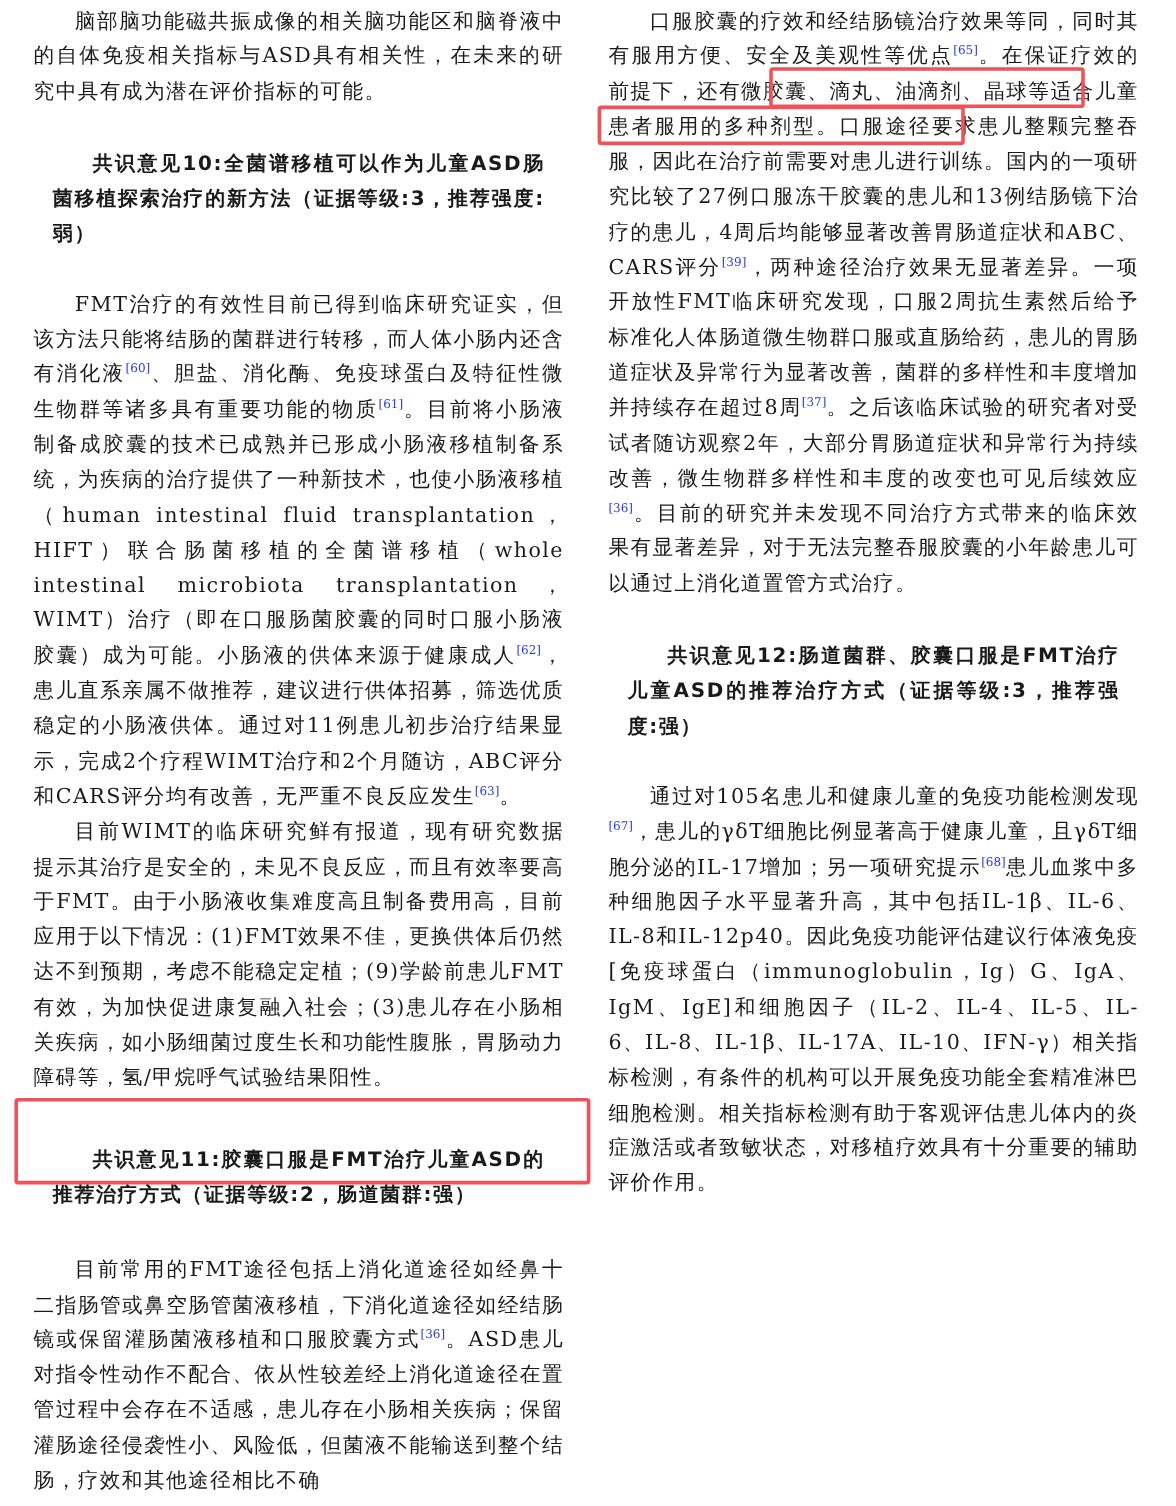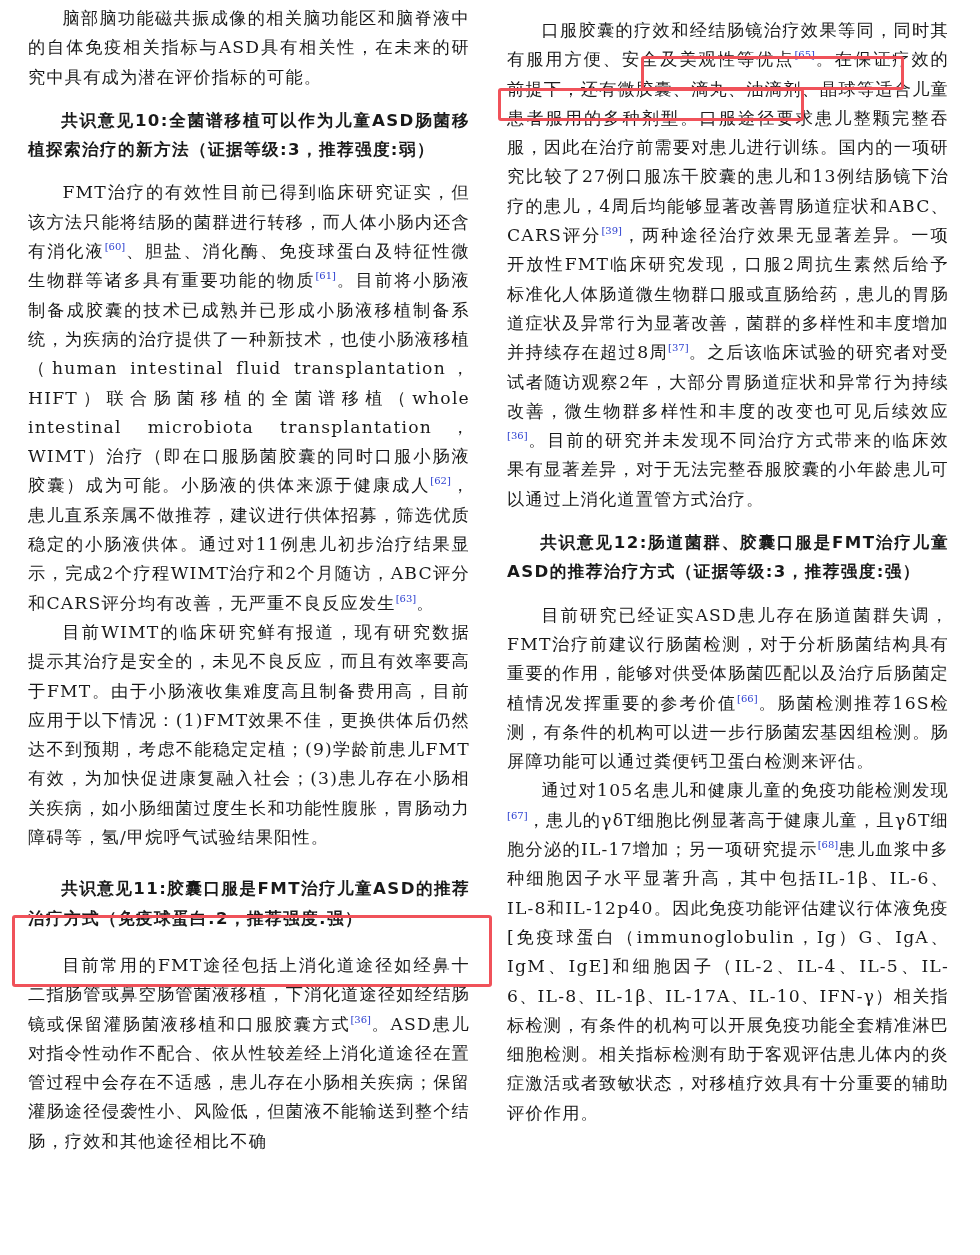--- a/index.html
+++ b/index.html
@@ -12,21 +12,21 @@
     position: absolute; top: 0;
     font-size: 17.2px;
     line-height: 29.3px;
     text-align: justify;
     letter-spacing: 1.2px;
   }
   .col-left { left: 28px; width: 442px; }
   .col-right { left: 507px; width: 442px; }
   .para { margin: 0; text-indent: 2em; }
   .heading {
-    margin: 0; text-indent: 2em; font-weight: bold;
+    margin: 16px; text-indent: 2em; font-weight: bold;
     font-family: "DejaVu Sans", "Liberation Sans", sans-serif;
     font-size: 16.6px; letter-spacing: 1.4px;
   }
   .heading .paren { font-weight: bold; }
   .gap { height: 14px; }
   sup.ref {
     color: #2b3fd0; font-size: 10px; line-height: 0;
     vertical-align: super; letter-spacing: 0;
   }
   .highlight-box {
@@ -38,29 +38,28 @@
 <body>
 
 <div class="col col-left" style="top:4px;">
   <p class="para"><span>脑部脑功能磁共振成像的相关脑功能区和脑脊液中的自体免疫相关指标与ASD具有相关性，在未来的研究中具有成为潜在评价指标的可能。</span></p>
   <div class="gap"></div>
   <p class="heading"><span>共识意见10:全菌谱移植可以作为儿童ASD肠菌移植探索治疗的新方法</span><span class="paren">（证据等级:3，推荐强度:弱）</span></p>
   <div class="gap"></div>
   <p class="para"><span>FMT治疗的有效性目前已得到临床研究证实，但该方法只能将结肠的菌群进行转移，而人体小肠内还含有消化液</span><sup class="ref">[60]</sup><span>、胆盐、消化酶、免疫球蛋白及特征性微生物群等诸多具有重要功能的物质</span><sup class="ref">[61]</sup><span>。目前将小肠液制备成胶囊的技术已成熟并已形成小肠液移植制备系统，为疾病的治疗提供了一种新技术，也使小肠液移植（human intestinal fluid transplantation，HIFT）联合肠菌移植的全菌谱移植（whole intestinal microbiota transplantation，WIMT）治疗（即在口服肠菌胶囊的同时口服小肠液胶囊）成为可能。小肠液的供体来源于健康成人</span><sup class="ref">[62]</sup><span>，患儿直系亲属不做推荐，建议进行供体招募，筛选优质稳定的小肠液供体。通过对11例患儿初步治疗结果显示，完成2个疗程WIMT治疗和2个月随访，ABC评分和CARS评分均有改善，无严重不良反应发生</span><sup class="ref">[63]</sup><span>。</span></p>
   <p class="para"><span>目前WIMT的临床研究鲜有报道，现有研究数据提示其治疗是安全的，未见不良反应，而且有效率要高于FMT。由于小肠液收集难度高且制备费用高，目前应用于以下情况：(1)FMT效果不佳，更换供体后仍然达不到预期，考虑不能稳定定植；(9)学龄前患儿FMT有效，为加快促进康复融入社会；(3)患儿存在小肠相关疾病，如小肠细菌过度生长和功能性腹胀，胃肠动力障碍等，氢/甲烷呼气试验结果阳性。</span></p>
   <div class="gap" style="height:22px;"></div>
-  <p class="heading"><span>共识意见11:胶囊口服是FMT治疗儿童ASD的推荐治疗方式</span><span class="paren">（免疫球蛋白:2，推荐强度:强）</span></p>
+  <p class="heading"><span>共识意见11:胶囊口服是FMT治疗儿童ASD的推荐治疗方式</span><span class="paren">（证据等级:2，肠道菌群:强）</span></p>
   <div class="gap" style="height:18px;"></div>
   <p class="para"><span>目前常用的FMT途径包括上消化道途径如经鼻十二指肠管或鼻空肠管菌液移植，下消化道途径如经结肠镜或保留灌肠菌液移植和口服胶囊方式</span><sup class="ref">[36]</sup><span>。ASD患儿对指令性动作不配合、依从性较差经上消化道途径在置管过程中会存在不适感，患儿存在小肠相关疾病；保留灌肠途径侵袭性小、风险低，但菌液不能输送到整个结肠，疗效和其他途径相比不确</span></p>
 </div>
 
-<div class="col col-right" style="top:16px;">
+<div class="col col-right" style="top:4px;">
   <p class="para"><span>口服胶囊的疗效和经结肠镜治疗效果等同，同时其有服用方便、安全及美观性等优点</span><sup class="ref">[65]</sup><span>。在保证疗效的前提下，</span><span>还有微胶囊、滴丸、油滴剂、晶球等适合儿童患者服用的多种剂型。</span><span>口服途径要求患儿整颗完整吞服，因此在治疗前需要对患儿进行训练。国内的一项研究比较了27例口服冻干胶囊的患儿和13例结肠镜下治疗的患儿，4周后均能够显著改善胃肠道症状和ABC、CARS评分</span><sup class="ref">[39]</sup><span>，两种途径治疗效果无显著差异。一项开放性FMT临床研究发现，口服2周抗生素然后给予标准化人体肠道微生物群口服或直肠给药，患儿的胃肠道症状及异常行为显著改善，菌群的多样性和丰度增加并持续存在超过8周</span><sup class="ref">[37]</sup><span>。之后该临床试验的研究者对受试者随访观察2年，大部分胃肠道症状和异常行为持续改善，微生物群多样性和丰度的改变也可见后续效应</span><sup class="ref">[36]</sup><span>。目前的研究并未发现不同治疗方式带来的临床效果有显著差异，对于无法完整吞服胶囊的小年龄患儿可以通过上消化道置管方式治疗。</span></p>
   <div class="gap"></div>
   <p class="heading"><span>共识意见12:肠道菌群、胶囊口服是FMT治疗儿童ASD的推荐治疗方式</span><span class="paren">（证据等级:3，推荐强度:强）</span></p>
   <div class="gap"></div>
-  <p class="para"><span>目前研究已经证实ASD患儿存在肠道菌群失调，FMT治疗前建议行肠菌检测，对于分析肠菌结构具有重要的作用，能够对供受体肠菌匹配以及治疗后肠菌定植情况发挥重要的参考价值</span><sup class="ref">[66]</sup><span>。肠菌检测推荐16S检测，有条件的机构可以进一步行肠菌宏基因组检测。肠屏障功能可以通过粪便钙卫蛋白检测来评估。</span></p>
   <p class="para"><span>通过对105名患儿和健康儿童的免疫功能检测发现</span><sup class="ref">[67]</sup><span>，患儿的γδT细胞比例显著高于健康儿童，且γδT细胞分泌的IL-17增加；另一项研究提示</span><sup class="ref">[68]</sup><span>患儿血浆中多种细胞因子水平显著升高，其中包括IL-1β、IL-6、IL-8和IL-12p40。因此免疫功能评估建议行体液免疫[免疫球蛋白（immunoglobulin，Ig）G、IgA、IgM、IgE]和细胞因子（IL-2、IL-4、IL-5、IL-6、IL-8、IL-1β、IL-17A、IL-10、IFN-γ）相关指标检测，有条件的机构可以开展免疫功能全套精准淋巴细胞检测。相关指标检测有助于客观评估患儿体内的炎症激活或者致敏状态，对移植疗效具有十分重要的辅助评价作用。</span></p>
 </div>
 
 <div class="highlight-box" style="left:12px; top:915px; width:480px; height:72px;"></div>
 <div class="highlight-box" style="left:641px; top:56px; width:263px; height:34px;"></div>
 <div class="highlight-box" style="left:498px; top:88px; width:306px; height:33px;"></div>
 
 </body></html>

